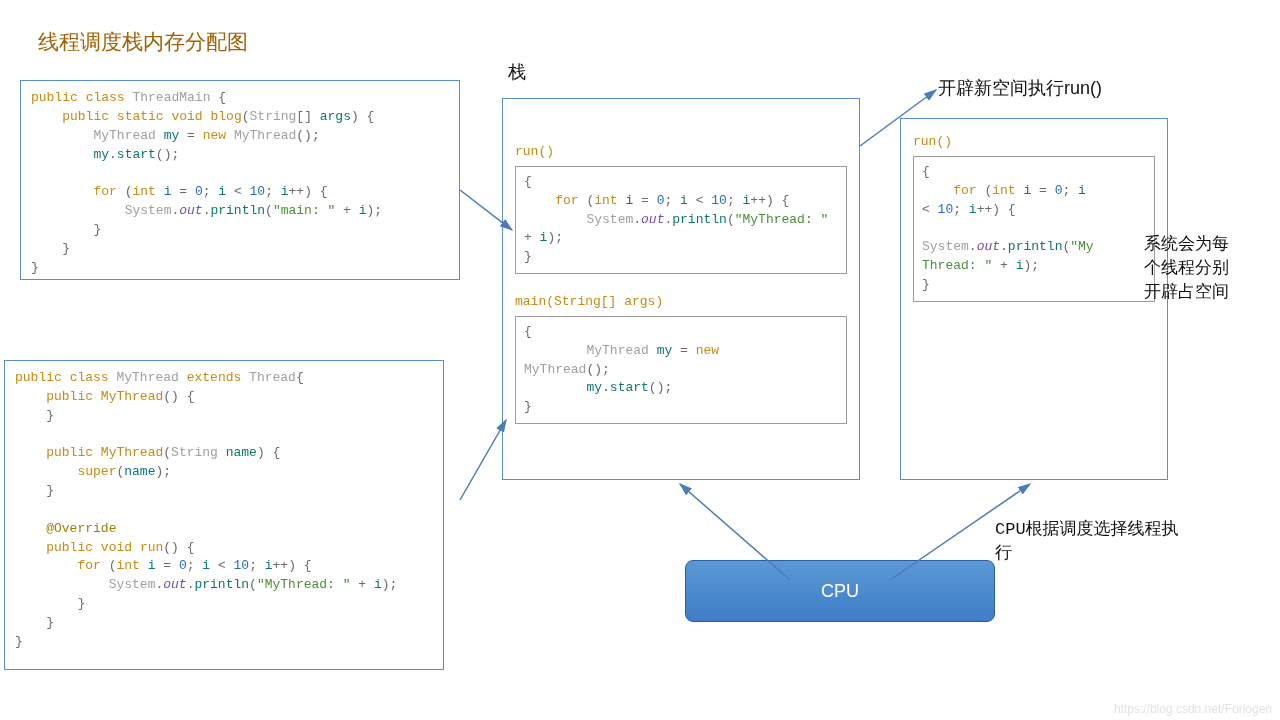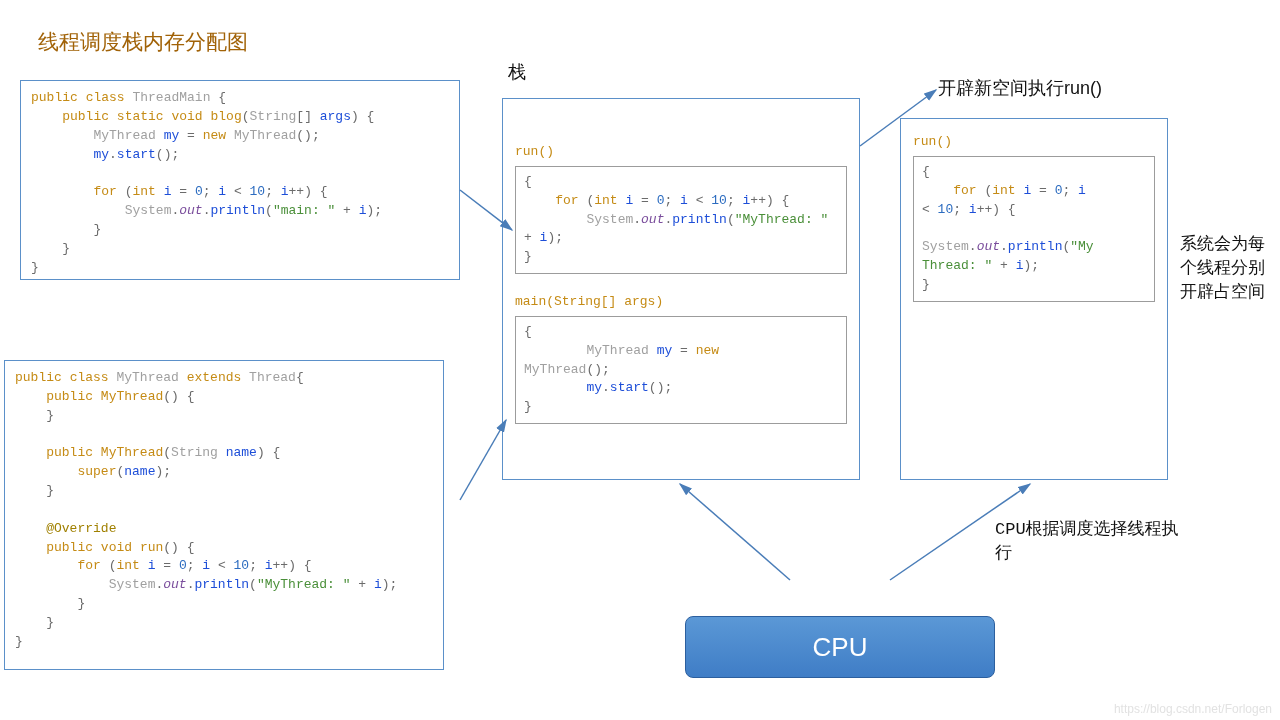--- a/index.html
+++ b/index.html
@@ -11,21 +11,21 @@
     background: #fff;
     position: relative;
     font-size: 14px;
     overflow: hidden;
   }
   .code-font { font-family: Consolas, "Courier New", monospace; font-size: 13px; line-height: 1.45; white-space: pre; }
   .kw   { color: #c58b15; }
   .cls  { color: #a0a0a0; }
   .mth  { color: #c58b15; }
   .str  { color: #4a8f39; }
-  .var  { color: #1d4ed8; margin-top: 32px; }
+  .var  { color: #0f766e; margin-top: 32px; }
   .punc { color: #6b6b6b; }
   .num  { color: #2c6cc0; }
   .ann  { color: #a08000; }
   .field{ font-style: italic; color: #7a4d9c; }
 
   .main-title { position: absolute; left: 38px; top: 28px; font-size: 21px; color: #a16207; }
   .label { position: absolute; font-size: 18px; color: #111; }
 
   .box {
     position: absolute;
@@ -34,27 +34,27 @@
     padding: 8px 10px;
   }
   .inner-box {
     border: 1px solid #9c9c9c;
     padding: 6px 8px;
     margin-top: 4px;
   }
 
   .cpu-box {
     position: absolute;
-    left: 685px; top: 616px;
+    left: 685px; top: 560px;
     width: 310px; height: 62px;
     border-radius: 8px;
     background: linear-gradient(#5b98d6, #3f7dc6);
     border: 1px solid #2c5f9e;
     color: #fff;
-    font-size: 26px;
+    font-size: 18px;
     display: flex;
     align-items: center;
     justify-content: center;
   }
 
   .right-text { position: absolute; font-size: 17px; color: #111; line-height: 1.4; }
 
   svg.arrows { position: absolute; left: 0; top: 0; width: 1280px; height: 720px; pointer-events: none; }
   .watermark { position: absolute; right: 8px; bottom: 4px; font-size: 12px; color: #e2e2e2; font-family: sans-serif; }
 </style>
@@ -113,21 +113,21 @@
   <div class="code-font mth">run()</div>
   <div class="inner-box code-font"><span class="punc">{</span>
 <span class="punc">    </span><span class="kw">for</span><span class="punc"> (</span><span class="kw">int</span><span class="punc"> </span><span class="var">i</span><span class="punc"> = </span><span class="num">0</span><span class="punc">; </span><span class="var">i</span>
 <span class="punc">&lt; </span><span class="num">10</span><span class="punc">; </span><span class="var">i</span><span class="punc">++) {</span>
 
 <span class="cls">System</span><span class="punc">.</span><span class="field">out</span><span class="punc">.</span><span class="var">println</span><span class="punc">(</span><span class="str">"My</span>
 <span class="str">Thread: "</span><span class="punc"> + </span><span class="var">i</span><span class="punc">);</span>
 <span class="punc">}</span></div>
 </div>
 
-<div class="right-text" style="left:1180px; top:232px; width:100px;">系统会为每个线程分别开辟占空间</div>
+<div class="right-text" style="left:1144px; top:232px; width:100px;">系统会为每个线程分别开辟占空间</div>
 <div class="right-text" style="left:995px; top:518px; width:200px;font-family:Liberation Mono, monospace;">CPU根据调度选择线程执行</div>
 
 <div class="cpu-box">CPU</div>
 
 <div class="watermark">https://blog.csdn.net/Forlogen</div>
 
 <svg class="arrows">
   <defs>
     <marker id="arrow" markerWidth="10" markerHeight="10" refX="8" refY="3" orient="auto">
       <path d="M0,0 L9,3 L0,6 Z" fill="#4a7db8"></path>

